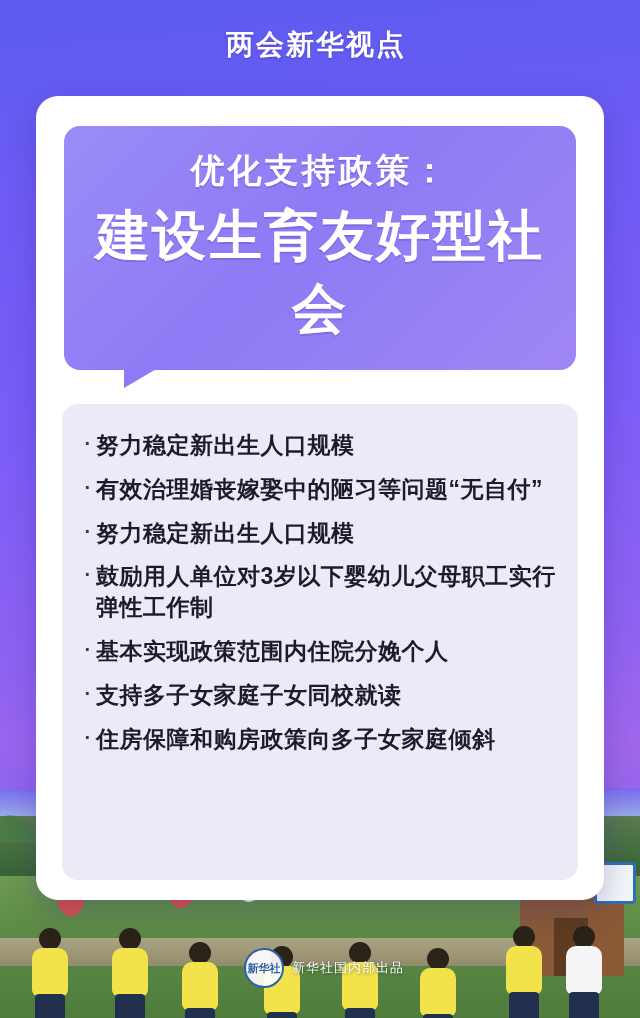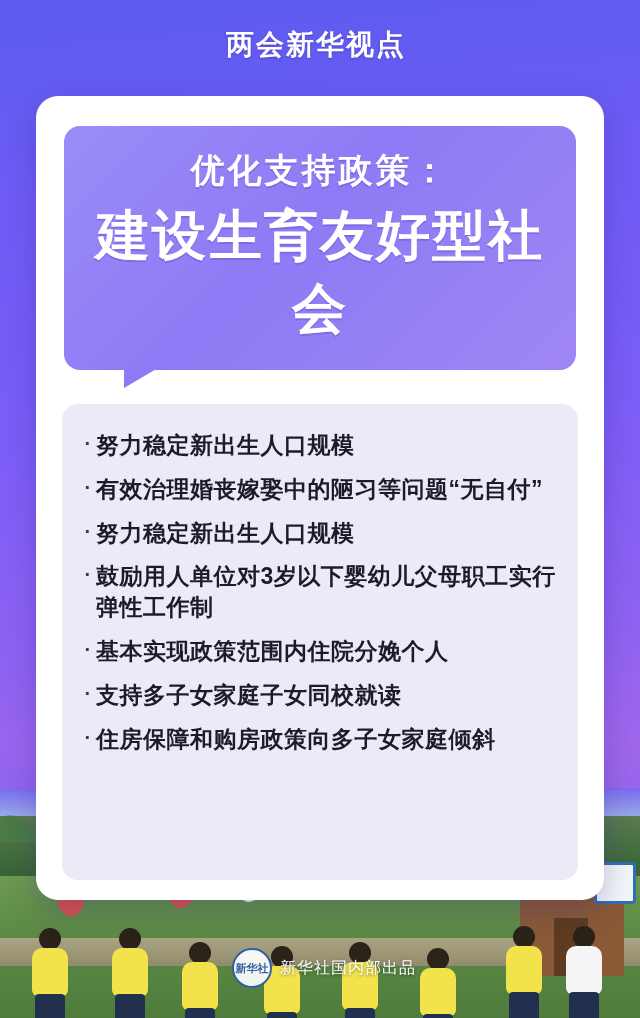--- a/index.html
+++ b/index.html
@@ -211,21 +211,21 @@
     border: 2px solid #2f5fa8;
     display: flex; align-items: center; justify-content: center;
     color: #2f5fa8;
     font-size: 11px;
     font-weight: bold;
     line-height: 1;
     text-align: center;
   }
   .footer-caption {
     color: #ffffff;
-    font-size: 16px;
+    font-size: 13px;
     letter-spacing: 1px;
     text-shadow: 0 1px 3px rgba(0,0,0,.45);
   }
 </style>
 </head>
 <body>
 
 <div class="photo">
   <div class="sky"></div>
   <div class="treeline"></div>

